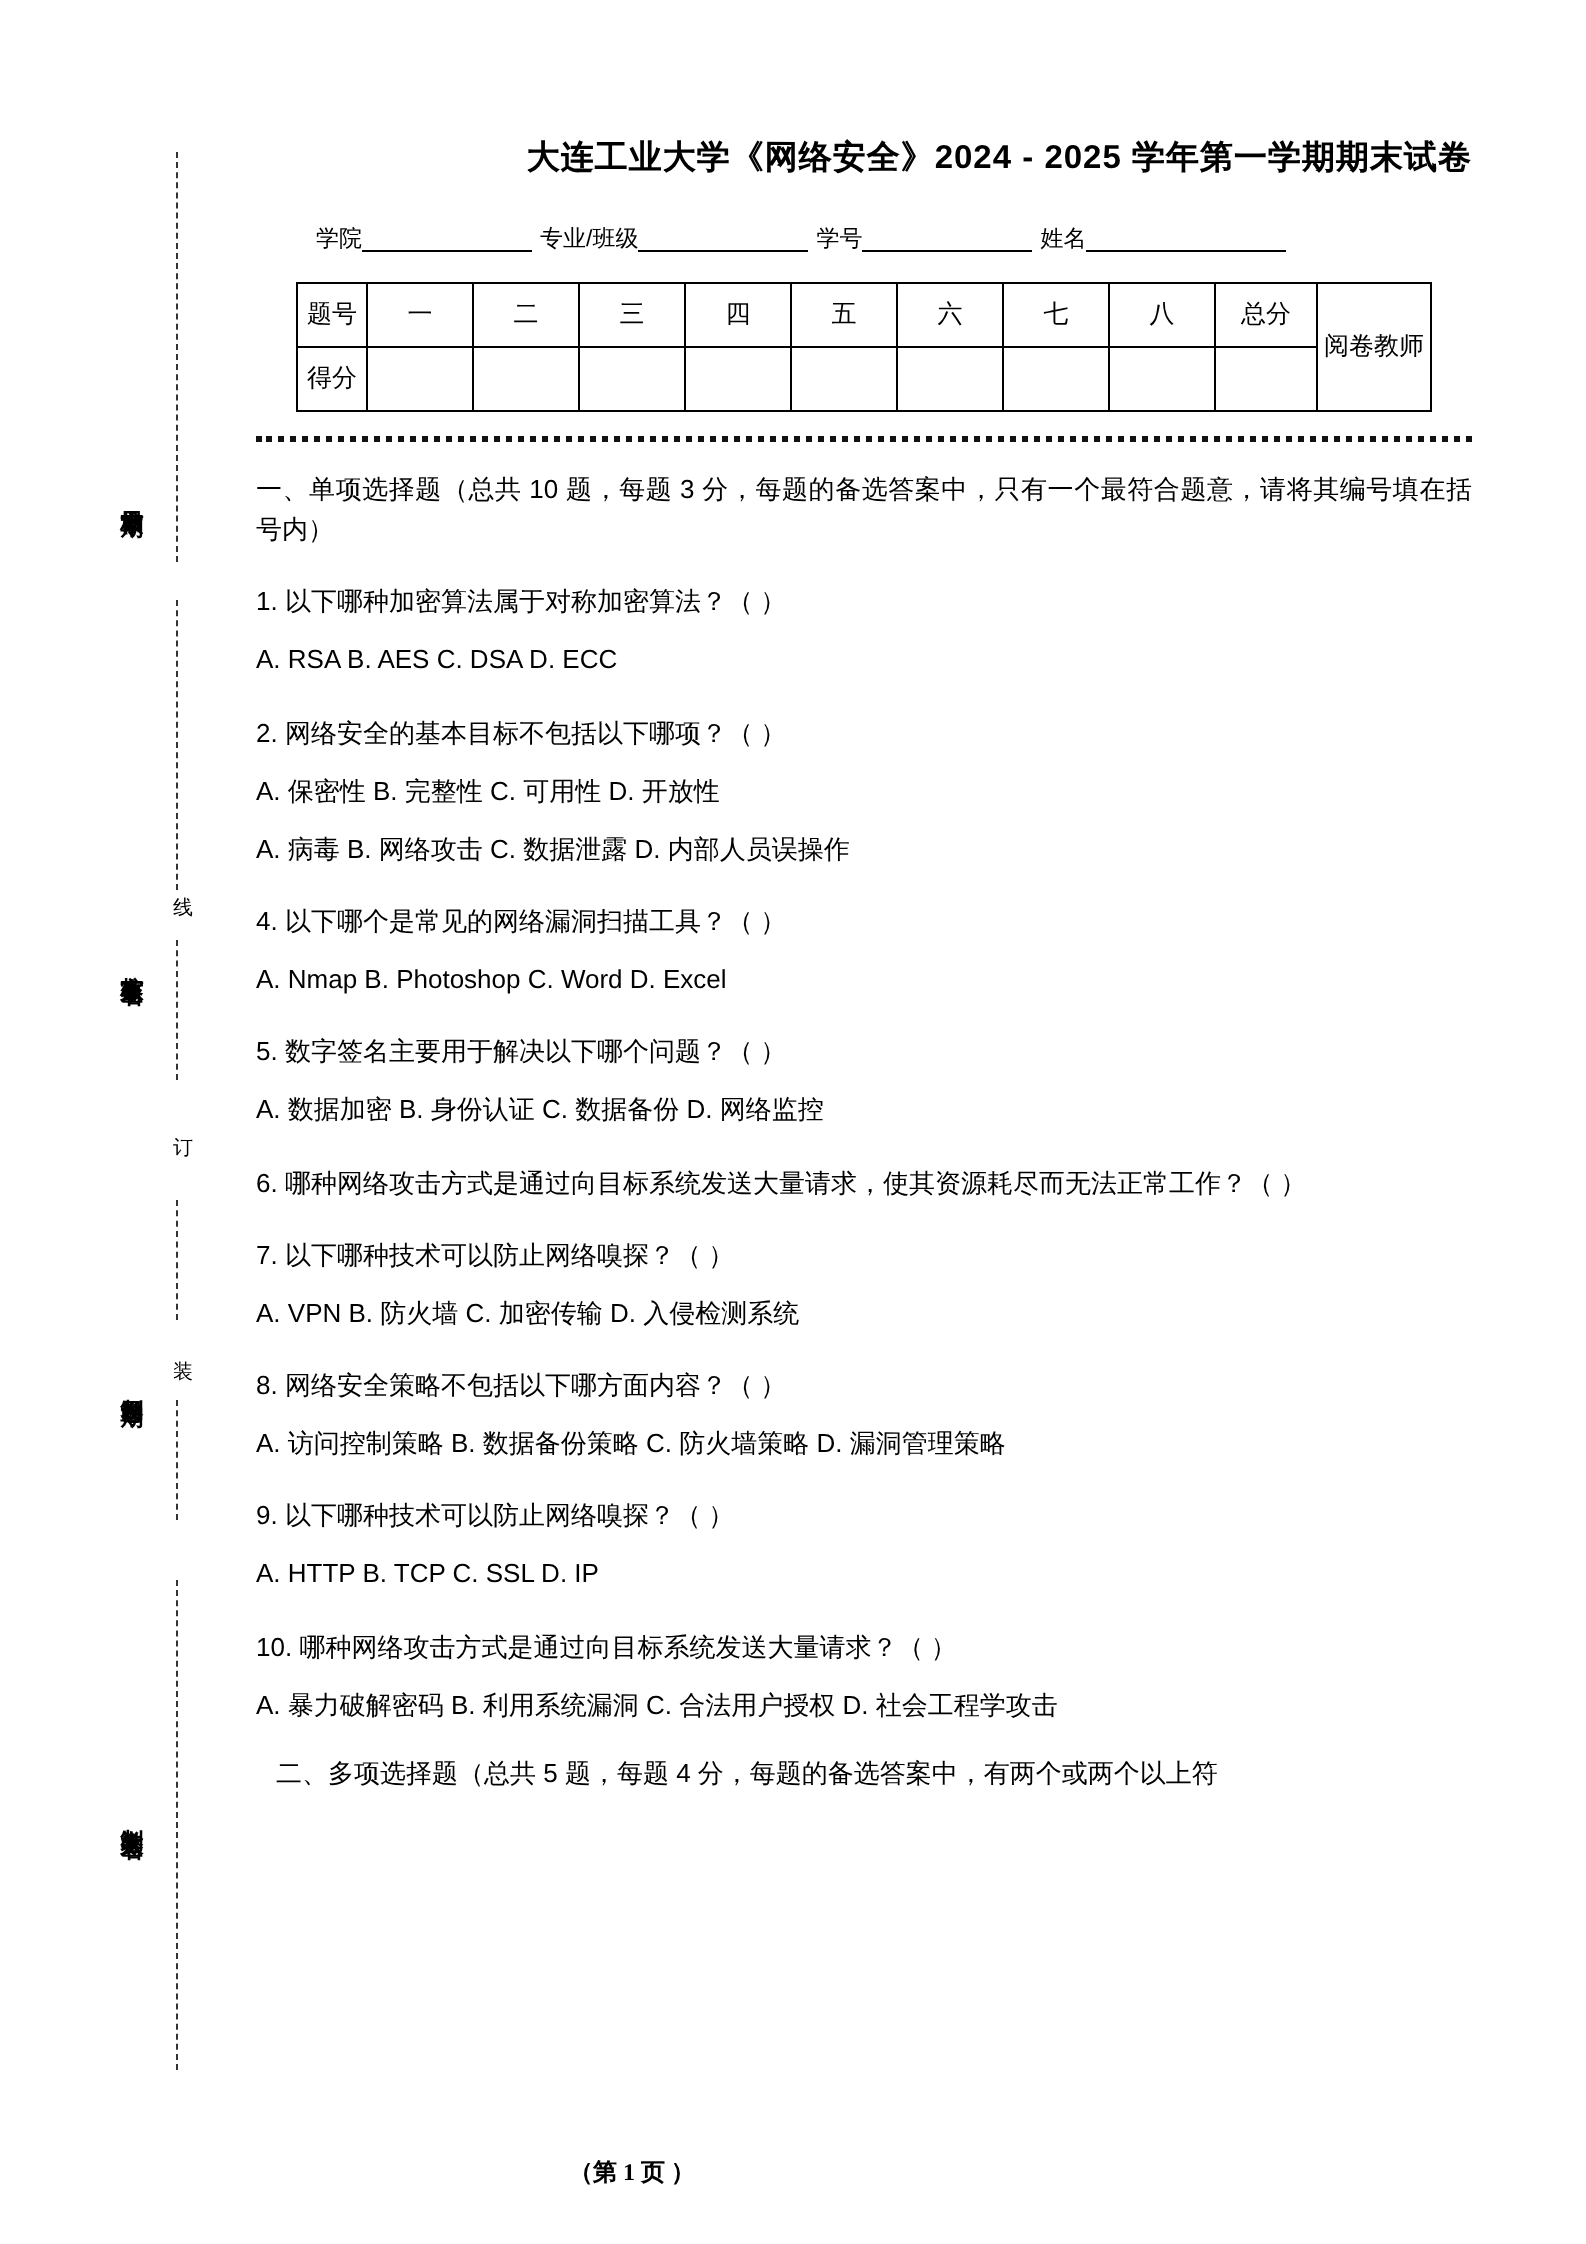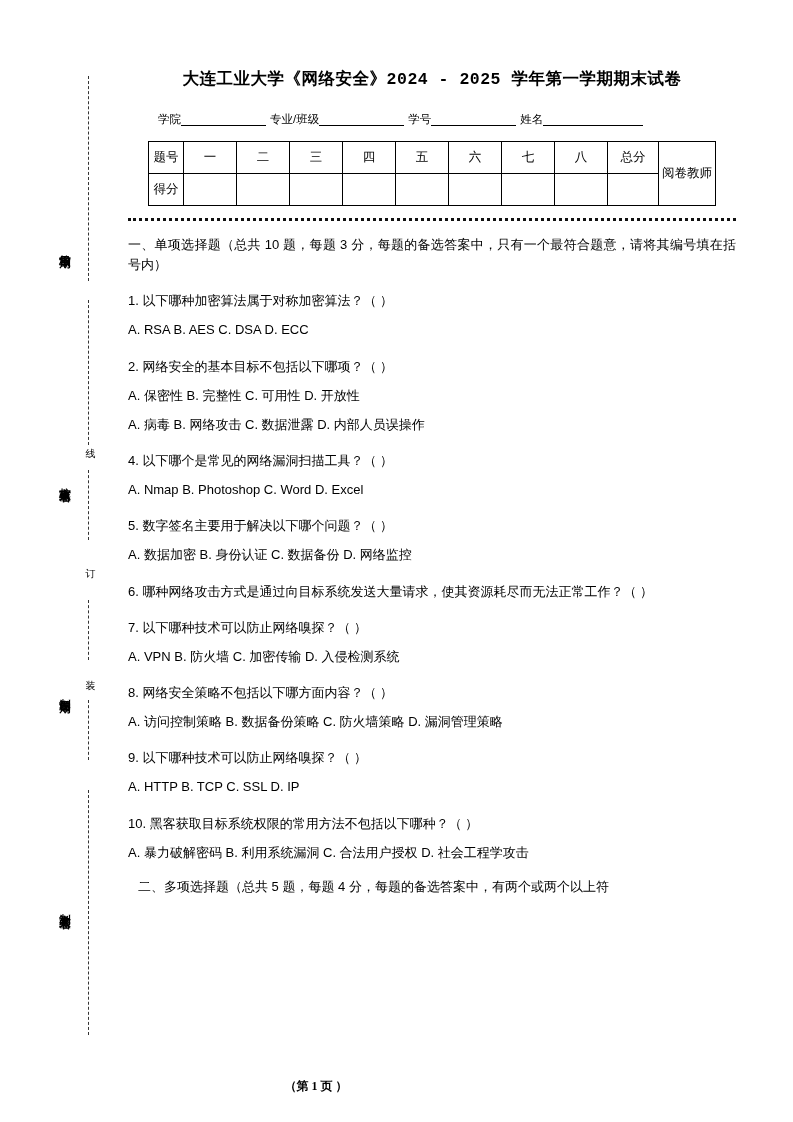--- a/index.html
+++ b/index.html
@@ -50,24 +50,24 @@
   
   .sheet {
     position: absolute;
     left: 128px;
     top: 68px;
     width: 608px;
   }
   .title {
     font-size: 16.5px;
     font-weight: bold;
-    text-align: center;
+    text-align: right;
     letter-spacing: 0.5px;
     padding-bottom: 10px;
-    font-family: Liberation Mono, monospace;
+    font-family: Liberation Sans, sans-serif;
   }
 
   
   .info-row {
     display: flex;
     align-items: flex-end;
     font-size: 11.5px;
     padding: 12px 0 10px 30px;
   }
   .info-item {
@@ -276,21 +276,21 @@
     <div class="opts">A. 访问控制策略   B. 数据备份策略   C. 防火墙策略   D. 漏洞管理策略</div>
 
     <div class="q">
       <span>9.</span>
       <span>以下哪种技术可以防止网络嗅探？（    ）</span>
     </div>
     <div class="opts">A. HTTP   B. TCP   C. SSL   D. IP</div>
 
     <div class="q">
       <span>10.</span>
-      <span>黑客获取目标系统权限的常用方法不包括以下哪种？（    ）</span>
+      <span>哪种网络攻击方式是通过向目标系统发送大量请求？（    ）</span>
     </div>
     <div class="opts">A. 暴力破解密码   B. 利用系统漏洞   C. 合法用户授权   D. 社会工程学攻击</div>
 
     <div class="section-head-2">二、多项选择题（总共 5 题，每题 4 分，每题的备选答案中，有两个或两个以上符</div>
   </div>
 </div>
 
 <div class="footer">（第 1 页 ）</div>
 
 </body></html>

